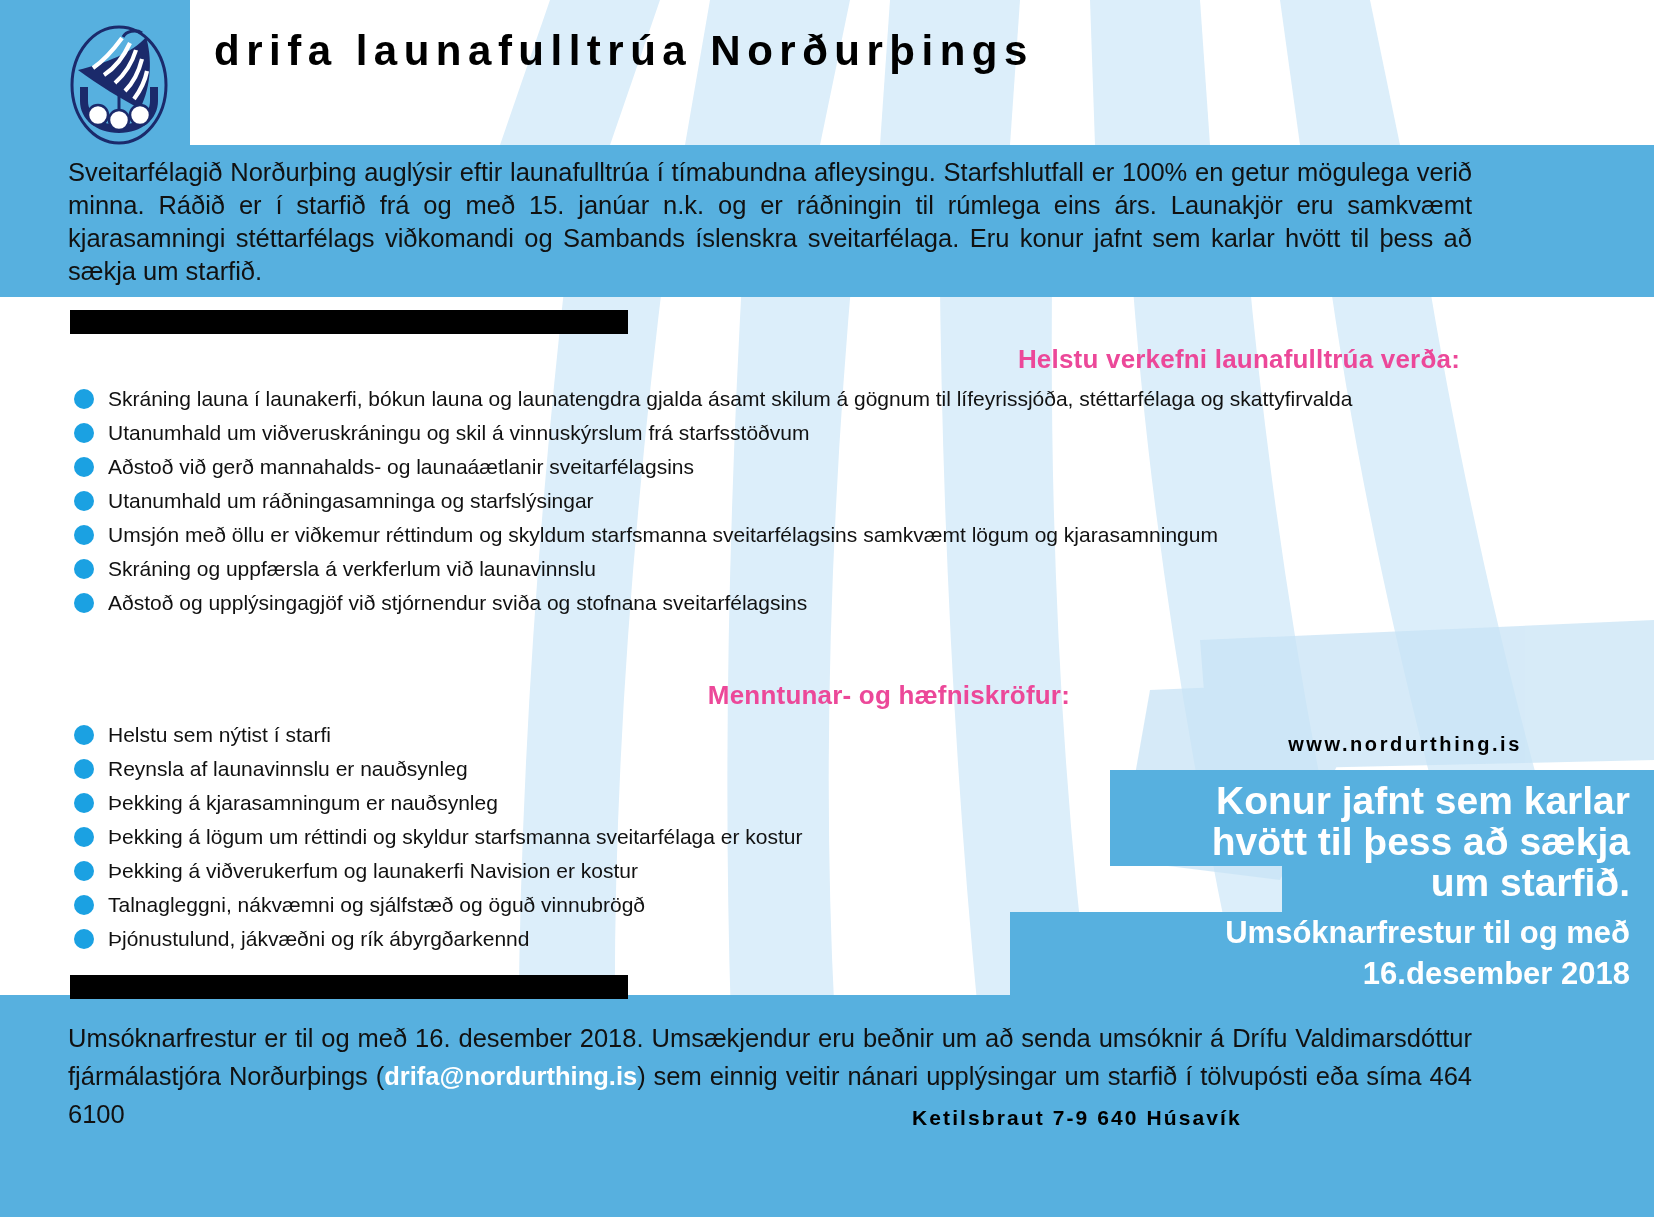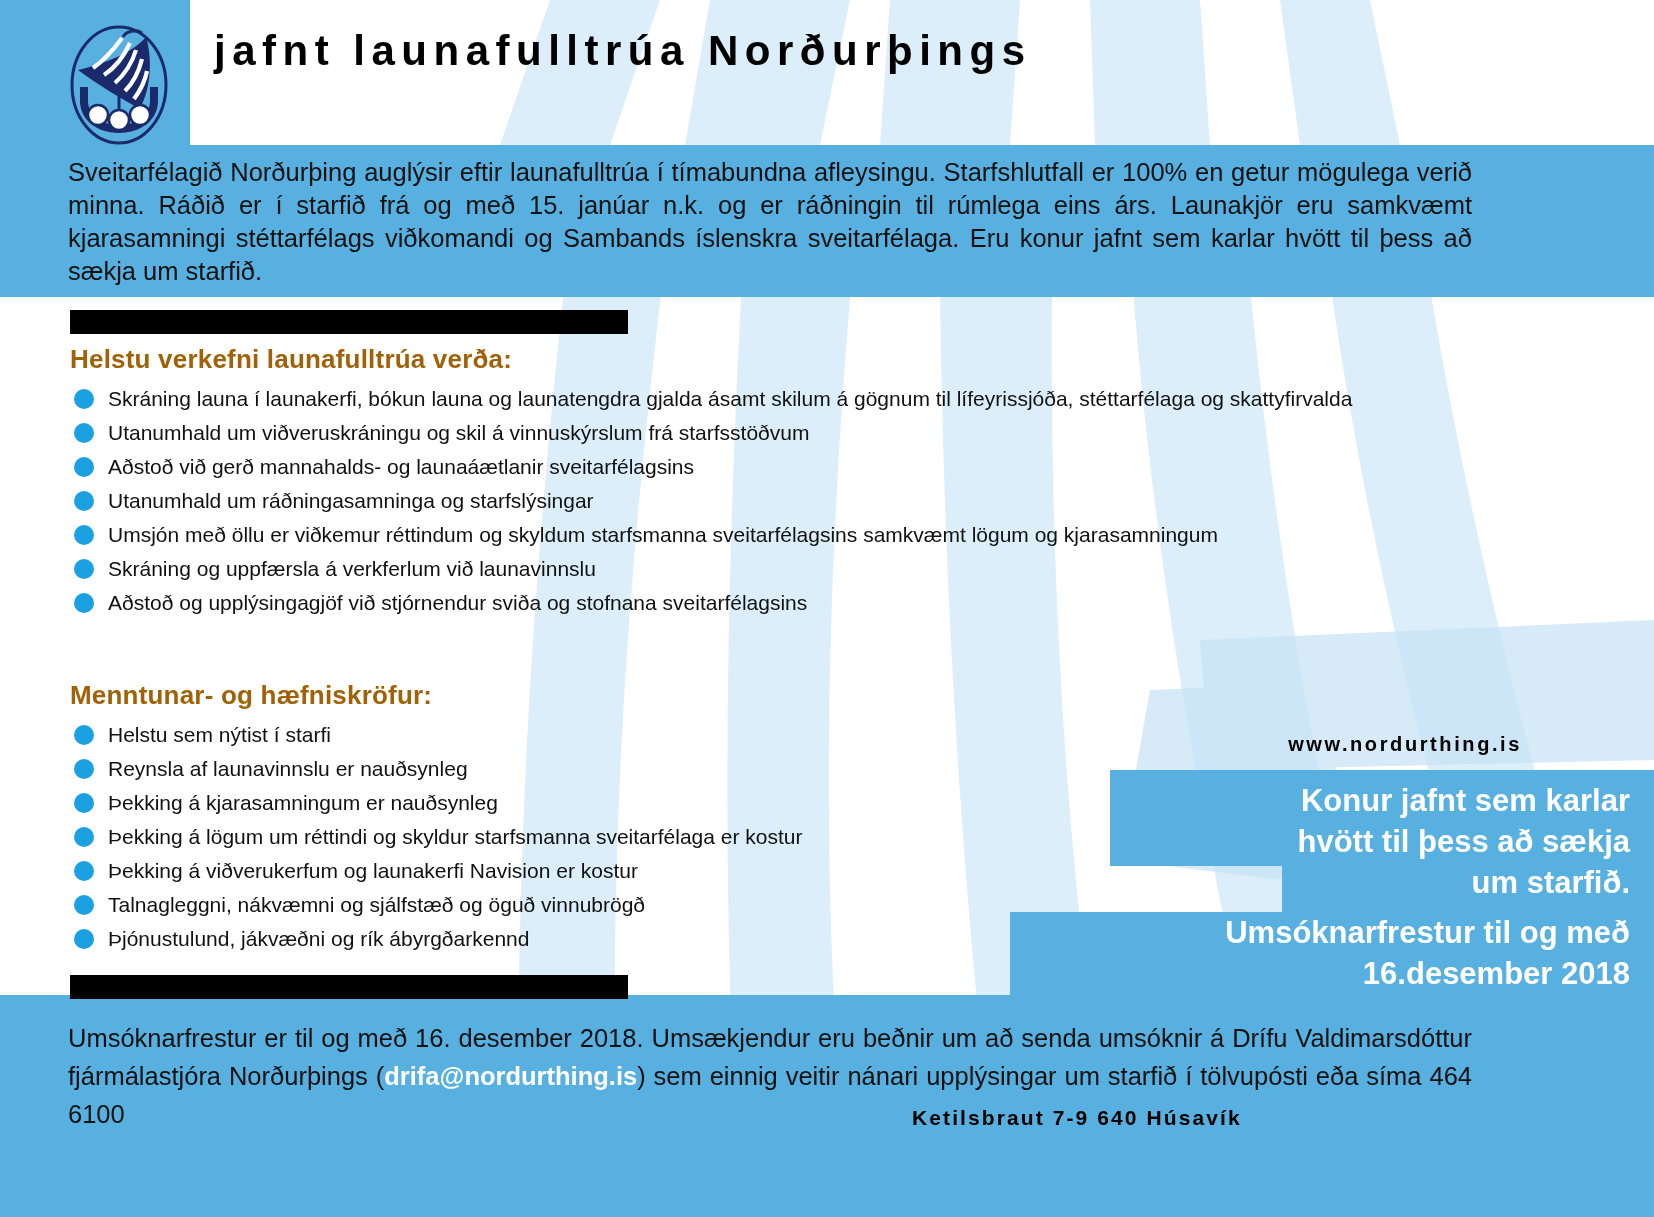--- a/index.html
+++ b/index.html
@@ -125,23 +125,24 @@
   }
 
   
   .section {
     position: absolute;
     z-index: 6;
   }
   .section-heading {
     font-size: 26px;
     font-weight: bold;
-    color: #a16207;
+    color: #ec4899;
     margin-bottom: 8px;
     letter-spacing: 0.2px;
+    text-align: right;
   }
   ul.bullets {
     list-style: none;
     margin: 0;
     padding: 0;
   }
   ul.bullets li {
     position: relative;
     padding-left: 38px;
     font-size: 21px;
@@ -187,21 +188,21 @@
     position: absolute;
     z-index: 9;
     color: #ffffff;
     text-align: right;
     font-weight: bold;
   }
   #promo-text-1 {
     left: 1060px;
     top: 780px;
     width: 570px;
-    font-size: 31px;
+    font-size: 39px;
     line-height: 41px;
   }
   #promo-text-2 {
     left: 1010px;
     top: 912px;
     width: 620px;
     font-size: 31px;
     line-height: 41px;
   }
 
@@ -276,21 +277,21 @@
     </g>
     <path d="M 76 10 C 70 6 60 8 57 14" fill="none" stroke="#1b2a6b" stroke-width="3"></path>
     <path d="M 14 64 L 14 78 C 14 96 30 110 53 110 C 76 110 92 96 92 78 L 92 64 L 84 64 L 84 78 C 84 92 71 102 53 102 C 35 102 22 92 22 78 L 22 64 Z" fill="#1b2a6b"></path>
     <line x1="53" y1="60" x2="53" y2="96" stroke="#1b2a6b" stroke-width="3"></line>
     <circle cx="32" cy="92" r="10" fill="#ffffff" stroke="#1b2a6b" stroke-width="2.5"></circle>
     <circle cx="53" cy="97" r="10" fill="#ffffff" stroke="#1b2a6b" stroke-width="2.5"></circle>
     <circle cx="74" cy="92" r="10" fill="#ffffff" stroke="#1b2a6b" stroke-width="2.5"></circle>
   </svg>
 
   <div class="title-block">
-    <div class="title-line">jafnt launafulltrúa Norðurþings</div>
+    <div class="title-line">drifa launafulltrúa Norðurþings</div>
   </div>
 
   <div class="intro">Sveitarfélagið Norðurþing auglýsir eftir launafulltrúa í tímabundna afleysingu.  Starfshlutfall er 100% en getur mögulega verið minna. Ráðið er í starfið frá og með 15. janúar n.k. og er ráðningin til rúmlega eins árs. Launakjör eru samkvæmt kjarasamningi stéttarfélags viðkomandi og Sambands íslenskra sveitarfélaga. Eru konur jafnt sem karlar hvött til þess að sækja um starfið.</div>
 
   <div class="black-rule rule-top"></div>
   <div class="black-rule rule-bottom"></div>
 
   <div class="footer-band"></div>
 
   <div class="section" id="tasks-section">

